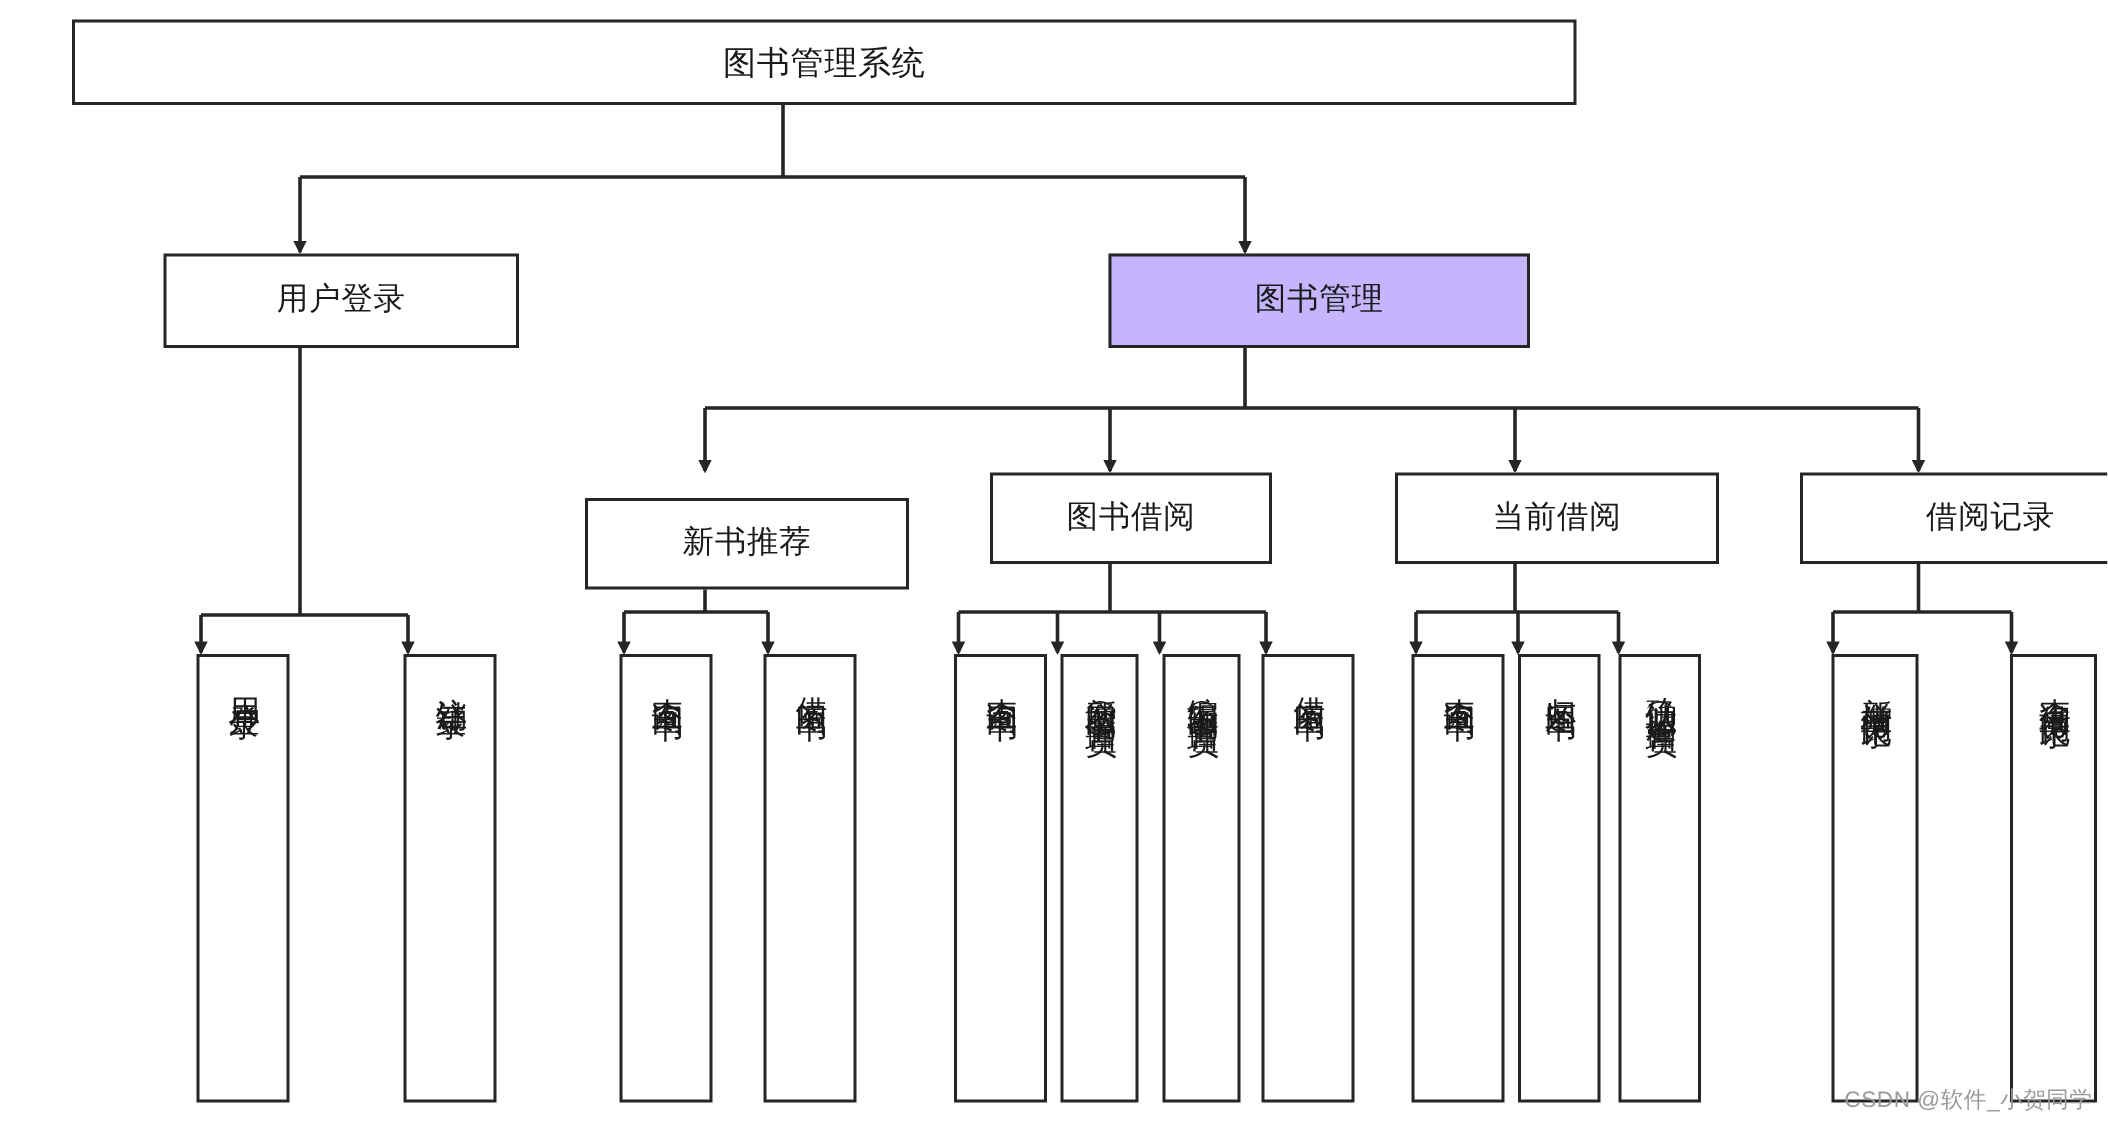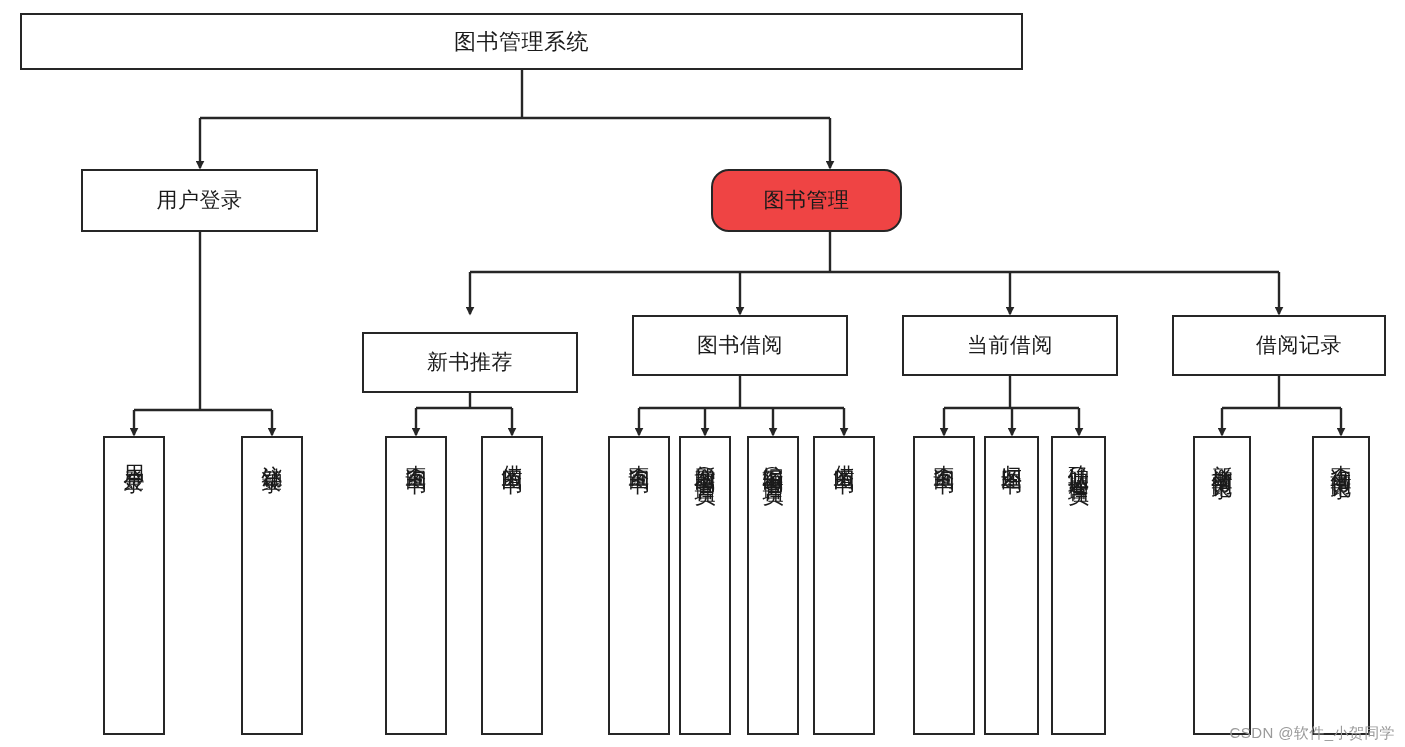--- a/index.html
+++ b/index.html
@@ -30,20 +30,21 @@
     position: absolute;
     box-sizing: border-box;
     border: 2px solid #262626;
     background: #ffffff;
     display: flex;
     align-items: center;
     justify-content: center;
     text-align: center;
     color: #1a1a1a;
     z-index: 2;
+    margin-left: 28px;
   }
   .node .label {
     display: block;
     line-height: 1.18;
     letter-spacing: 0.5px;
   }
   
   .node.h .label {
     font-size: 21px;
     writing-mode: horizontal-tb;
@@ -124,27 +125,27 @@
       </g>
   </svg>
 
   <div id="node-layer">
       <div class="node h root" style="left: 20px; top: 13px; width: 1003px; height: 57px; border-color: rgb(38, 38, 38); background: rgb(255, 255, 255); color: rgb(26, 26, 26);">
         <span class="label">图书管理系统</span>
       </div>
       <div class="node h" style="left: 81px; top: 169px; width: 237px; height: 63px; border-color: rgb(38, 38, 38); background: rgb(255, 255, 255); color: rgb(26, 26, 26);">
         <span class="label">用户登录</span>
       </div>
-      <div class="node h" style="left: 711px; top: 169px; width: 191px; height: 63px; border-color: rgb(38, 38, 38); background: #ef4444; color: rgb(26, 26, 26); border-radius: 18px;">
+      <div class="node h" style="left: 711px; top: 169px; width: 281px; height: 63px; border-color: rgb(38, 38, 38); background: #c4b5fd; color: rgb(26, 26, 26);">
         <span class="label">图书管理</span>
       </div>
       <div class="node h" style="left: 362px; top: 332px; width: 216px; height: 61px; border-color: rgb(38, 38, 38); background: rgb(255, 255, 255); color: rgb(26, 26, 26);">
         <span class="label">新书推荐</span>
       </div>
-      <div class="node h" style="left: 632px; top: 315px; width: 216px; height: 61px; border-color: rgb(38, 38, 38); background: rgb(255, 255, 255); color: rgb(26, 26, 26); align-items: center;">
+      <div class="node h" style="left: 632px; top: 315px; width: 188px; height: 61px; border-color: rgb(38, 38, 38); background: rgb(255, 255, 255); color: rgb(26, 26, 26); align-items: center;">
         <span class="label">图书借阅</span>
       </div>
       <div class="node h" style="left: 902px; top: 315px; width: 216px; height: 61px; border-color: rgb(38, 38, 38); background: rgb(255, 255, 255); color: rgb(26, 26, 26); align-items: center;">
         <span class="label">当前借阅</span>
       </div>
       <div class="node h" style="left: 1172px; top: 315px; width: 214px; height: 61px; border-color: rgb(38, 38, 38); background: rgb(255, 255, 255); color: rgb(26, 26, 26); padding-left: 40px;">
         <span class="label">借阅记录</span>
       </div>
       <div class="node v" style="left: 103px; top: 436px; width: 62px; height: 299px; border-color: rgb(38, 38, 38); background: rgb(255, 255, 255); color: rgb(26, 26, 26);">
         <span class="label">用户登录</span>

